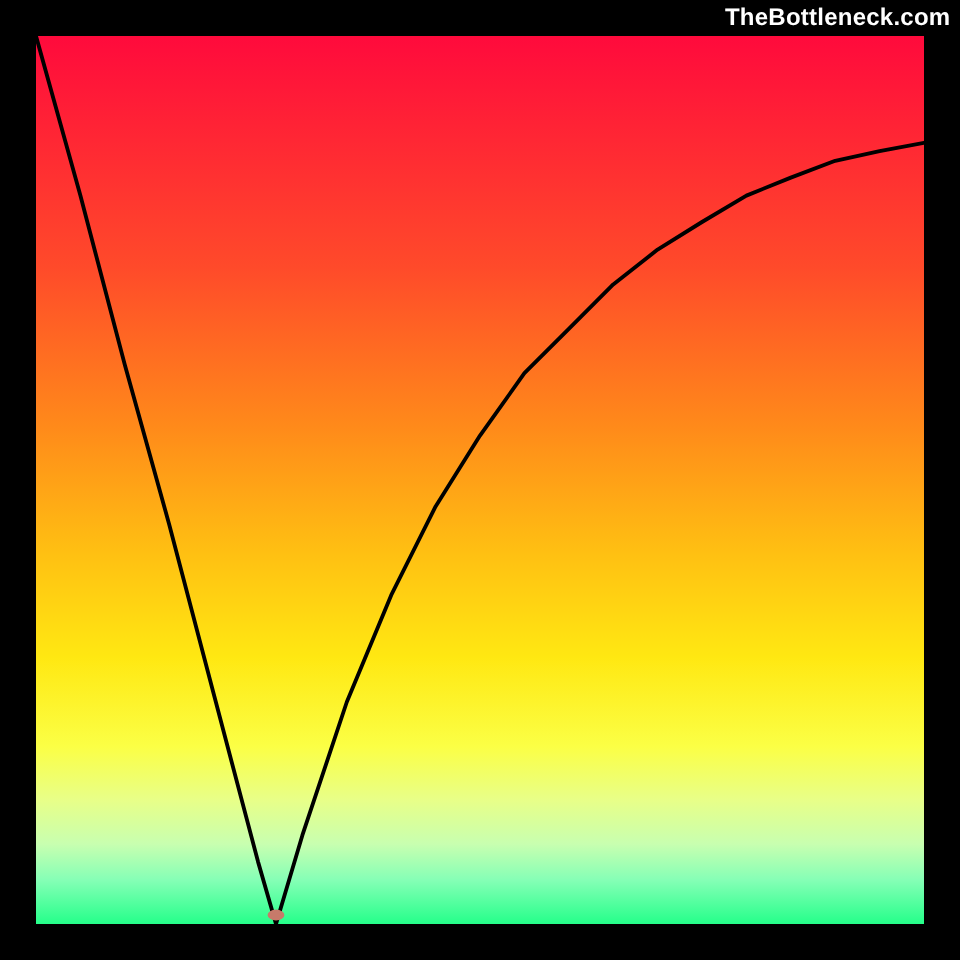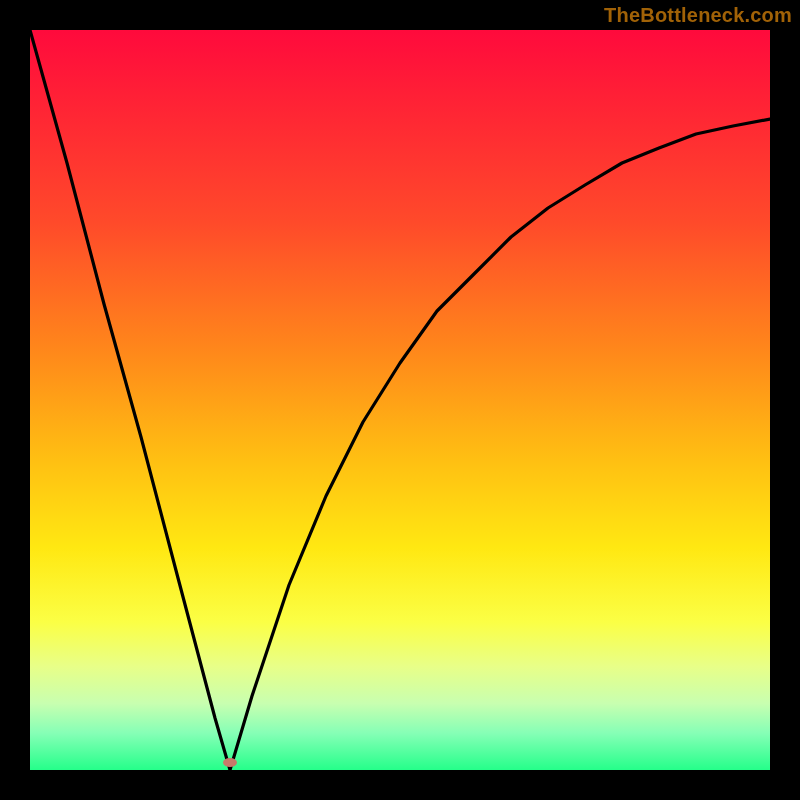--- a/index.html
+++ b/index.html
@@ -47,21 +47,21 @@
     left: 0; top: 0;
     width: 740px;
     height: 740px;
   }
   .watermark {
     position: absolute;
     top: 4px;
     right: 8px;
     font-size: 20px;
     font-weight: 600;
-    color: #a16207;
+    color: #ffffff;
     letter-spacing: 0.2px;
     user-select: none;
   }
   .minimum-marker {
     position: absolute;
     width: 14px;
     height: 9px;
     background: #c77a6a;
     border-radius: 50%;
   }

